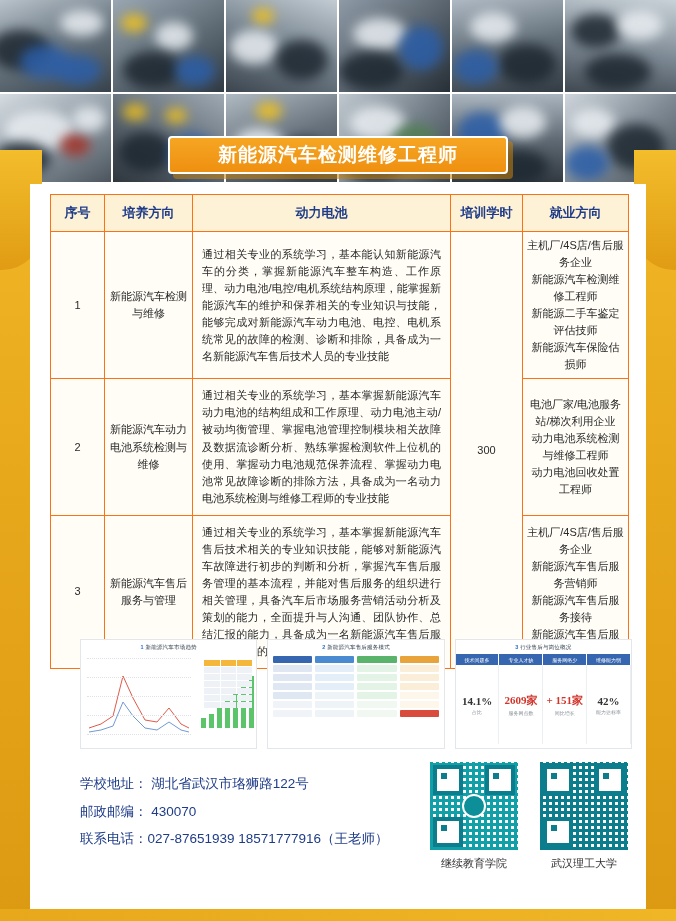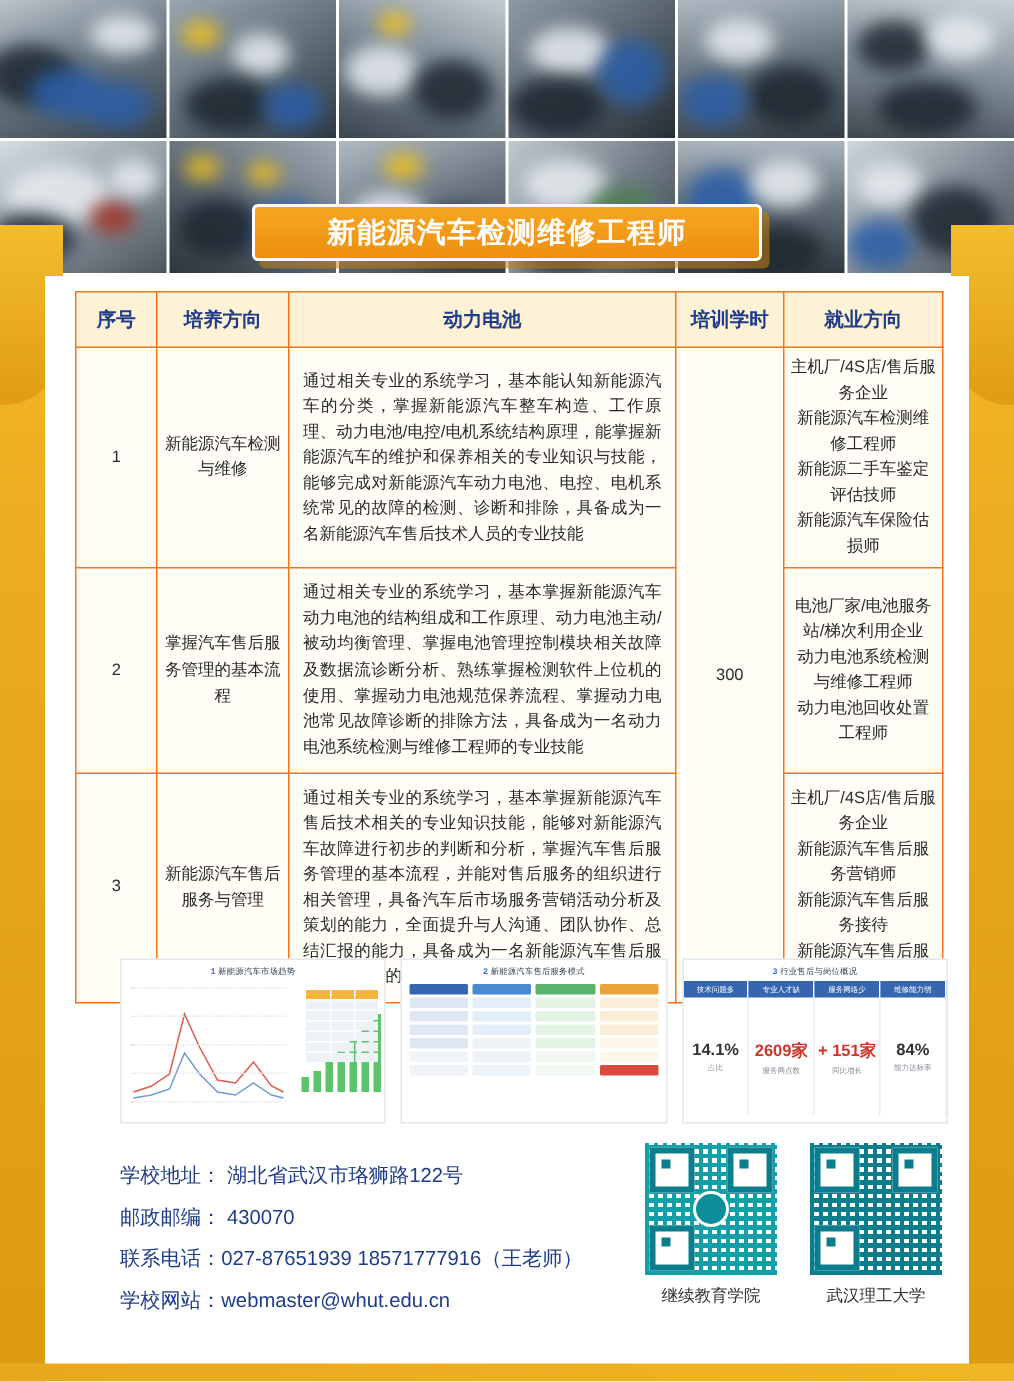--- a/index.html
+++ b/index.html
@@ -231,21 +231,21 @@
   .c1-thead .c1-tcell { background: #f5b63c; }
 
   
   .c2-wrap { position: absolute; left: 5px; top: 16px; right: 5px; bottom: 4px; display: grid; grid-template-columns: repeat(4, 1fr); gap: 3px; }
   .c2-col { display: flex; flex-direction: column; gap: 2px; }
   .c2-box { height: 7px; border-radius: 1px; }
 
   
   .c3-head { position: absolute; left: 0; right: 0; top: 14px; height: 11px; display: flex; }
   .c3-hcell { flex: 1; background: #3766b0; color: #fff; font-size: 5px; display: flex; align-items: center; justify-content: center; border-right: 1px solid #fff; }
-  .c3-body { position: absolute; left: 0; right: 0; top: 25px; bottom: 4px; display: flex; }
+  .c3-body { position: absolute; left: 0; right: 0; top: 25px; bottom: 4px; display: flex; font-family: Liberation Serif, serif; }
   .c3-cell { flex: 1; display: flex; flex-direction: column; align-items: center; justify-content: center; border-right: 1px solid #eceff2; }
   .c3-val { font-size: 11px; font-weight: bold; color: #333; }
   .c3-val.red { color: #d0352b; }
   .c3-sub { font-size: 5px; color: #8a9199; margin-top: 2px; }
 
   
   .contact {
     position: absolute;
     left: 50px;
     top: 586px;
@@ -427,21 +427,21 @@
         <td class="cell-dir">新能源汽车检测与维修</td>
         <td class="cell-feat">通过相关专业的系统学习，基本能认知新能源汽车的分类，掌握新能源汽车整车构造、工作原理、动力电池/电控/电机系统结构原理，能掌握新能源汽车的维护和保养相关的专业知识与技能，能够完成对新能源汽车动力电池、电控、电机系统常见的故障的检测、诊断和排除，具备成为一名新能源汽车售后技术人员的专业技能</td>
         <td class="cell-hours" rowspan="3">300</td>
         <td class="cell-job" style="white-space:pre-line;">主机厂/4S店/售后服务企业
 新能源汽车检测维修工程师
 新能源二手车鉴定评估技师
 新能源汽车保险估损师</td>
       </tr>
       <tr style="height:128px;">
         <td class="cell-no">2</td>
-        <td class="cell-dir">掌握汽车售后服务管理的基本流程</td>
+        <td class="cell-dir">新能源汽车动力电池系统检测与维修</td>
         <td class="cell-feat">通过相关专业的系统学习，基本掌握新能源汽车动力电池的结构组成和工作原理、动力电池主动/被动均衡管理、掌握电池管理控制模块相关故障及数据流诊断分析、熟练掌握检测软件上位机的使用、掌握动力电池规范保养流程、掌握动力电池常见故障诊断的排除方法，具备成为一名动力电池系统检测与维修工程师的专业技能</td>
         <td class="cell-job" style="white-space:pre-line;margin-left:44px;">电池厂家/电池服务站/梯次利用企业
 动力电池系统检测与维修工程师
 动力电池回收处置工程师</td>
       </tr>
       <tr style="height:128px;">
         <td class="cell-no">3</td>
         <td class="cell-dir">新能源汽车售后服务与管理</td>
         <td class="cell-feat">通过相关专业的系统学习，基本掌握新能源汽车售后技术相关的专业知识技能，能够对新能源汽车故障进行初步的判断和分析，掌握汽车售后服务管理的基本流程，并能对售后服务的组织进行相关管理，具备汽车后市场服务营销活动分析及策划的能力，全面提升与人沟通、团队协作、总结汇报的能力，具备成为一名新能源汽车售后服务管理人员的专业技能</td>
         <td class="cell-job" style="white-space:pre-line;">主机厂/4S店/售后服务企业
@@ -582,32 +582,31 @@
         </div>
         <div class="c3-cell">
           <div class="c3-val red">2609家</div>
           <div class="c3-sub">服务网点数</div>
         </div>
         <div class="c3-cell">
           <div class="c3-val red">+ 151家</div>
           <div class="c3-sub">同比增长</div>
         </div>
         <div class="c3-cell">
-          <div class="c3-val">84%</div>
+          <div class="c3-val">42%</div>
           <div class="c3-sub">能力达标率</div>
         </div>
       </div>
     </div>
   </div>
 
   <div class="contact">
     <div class="line">学校地址： 湖北省武汉市珞狮路122号</div>
     <div class="line">邮政邮编： 430070</div>
     <div class="line">联系电话：027-87651939 18571777916（王老师）</div>
-    <div class="line">学校网站：webmaster@whut.edu.cn</div>
   </div>
 
   <div class="qr-area">
     <div class="qr-block">
       <div class="qr-img teal">
         <div class="qr-eye eye-tl"></div>
         <div class="qr-eye eye-tr"></div>
         <div class="qr-eye eye-bl"></div>
         <div class="qr-center"></div>
       </div>

